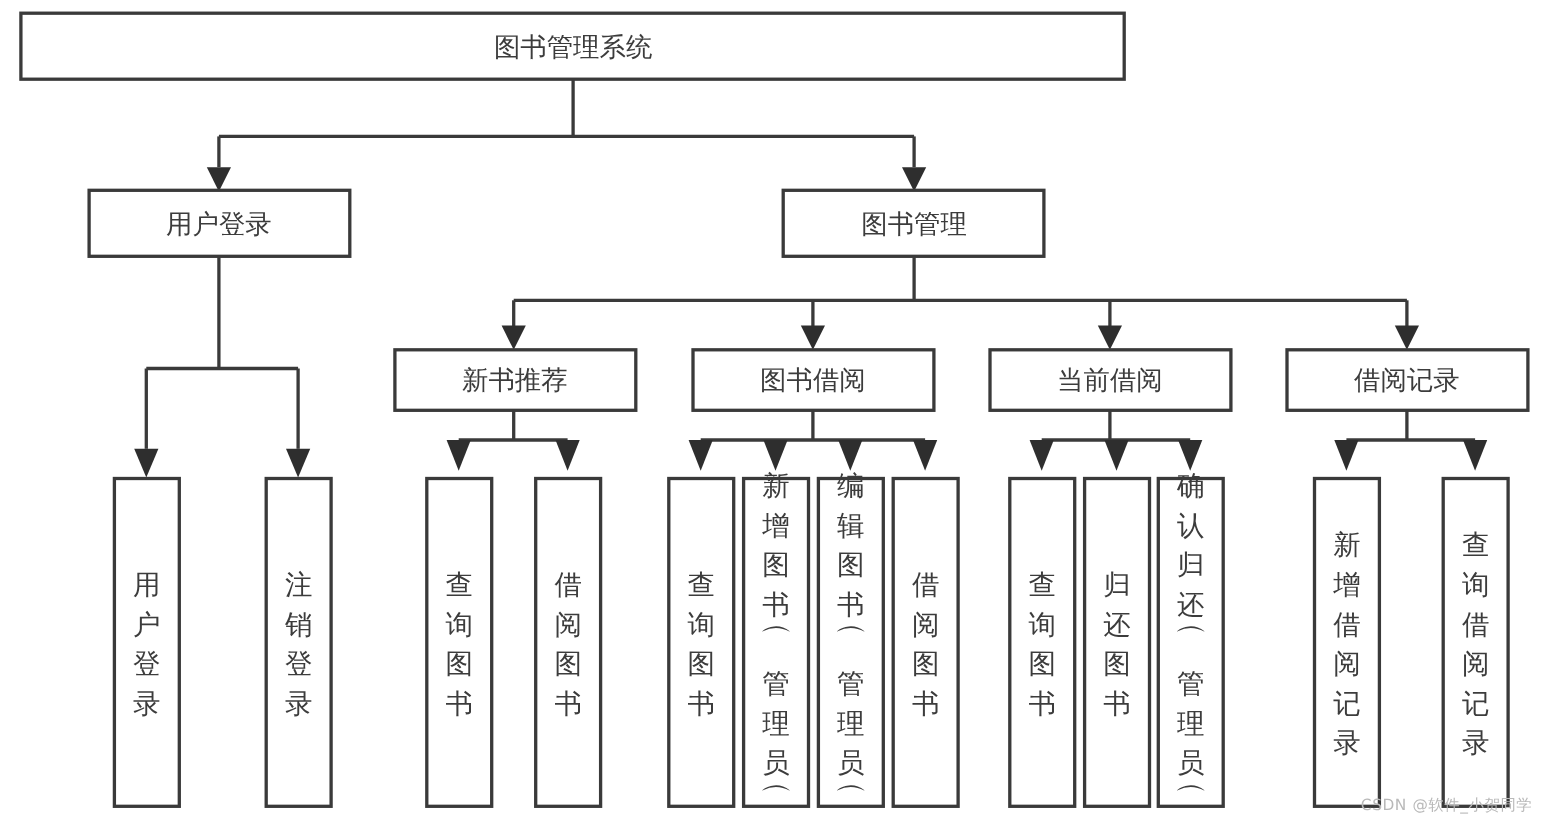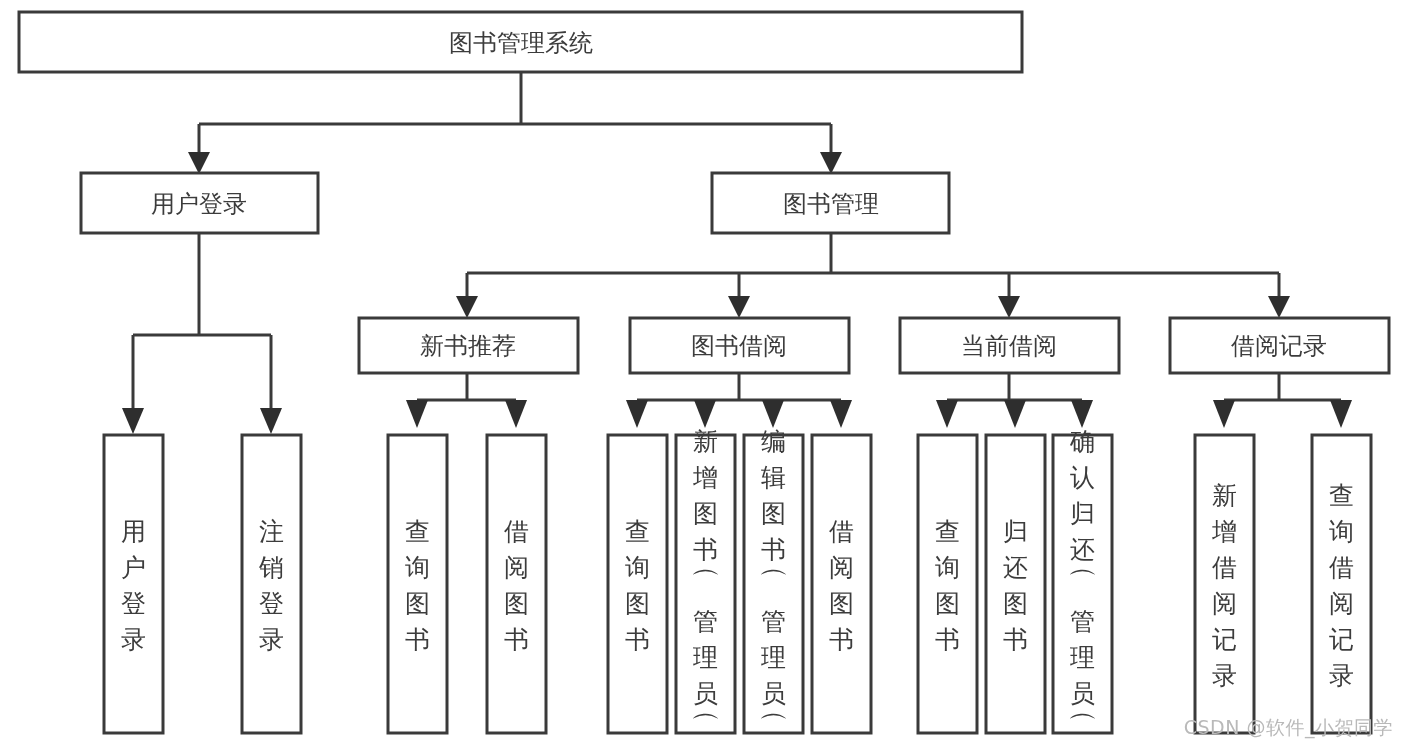--- a/index.html
+++ b/index.html
@@ -54,21 +54,21 @@
     font-family: "DejaVu Sans", "Liberation Sans", sans-serif;
     font-size: 25px;
     fill: #3c3c3c;
     text-anchor: middle;
   }
   .watermark {
     position: absolute;
     right: 12px;
     bottom: 6px;
     font-family: "DejaVu Sans", "Liberation Sans", sans-serif;
-    font-size: 19px;
+    font-size: 14px;
     color: #b9b9b9;
     letter-spacing: 0.5px;
     white-space: nowrap;
     user-select: none;
     text-align: center;
   }
 </style>
 </head>
 <body>
 

